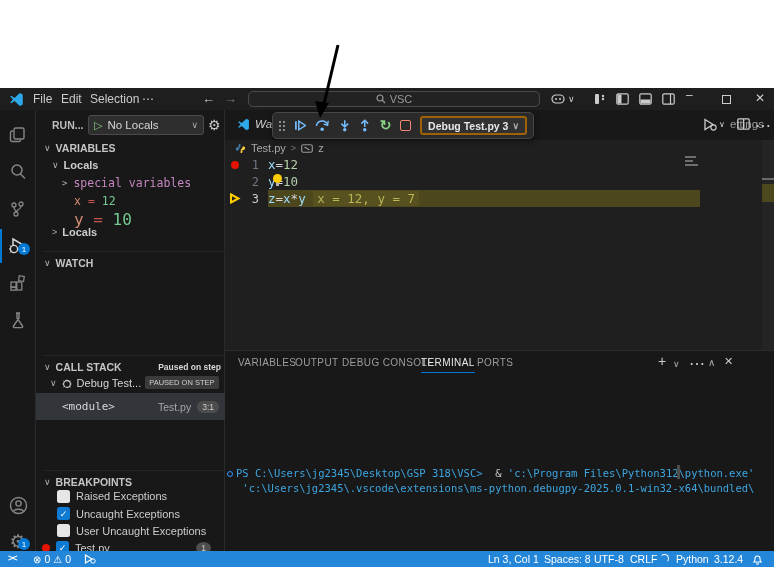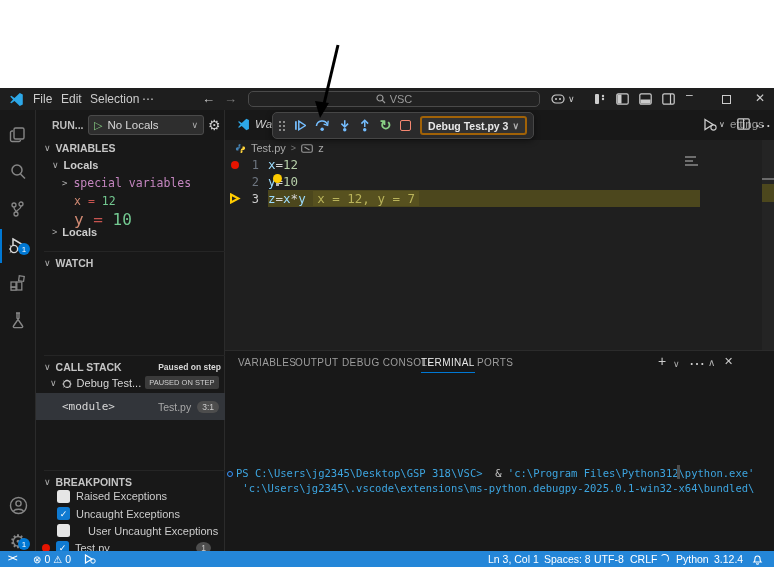--- a/index.html
+++ b/index.html
@@ -258,21 +258,21 @@
       <div class="abs" style="left:21px;top:380px;display:flex;gap:6px;align-items:flex-start">
         <span class="chk off"></span>
         <span style="font-size:11px;color:#cccccc">Raised Exceptions</span>
       </div>
       <div class="abs" style="left:21px;top:397px;display:flex;gap:6px;align-items:center">
         <span class="chk on">
             <span>✓</span>
           </span>
         <span style="font-size:11px;color:#cccccc">Uncaught Exceptions</span>
       </div>
-      <div class="abs" style="left:21px;top:414px;display:flex;gap:18px;align-items:center">
+      <div class="abs" style="left:21px;top:414px;display:flex;gap:6px;align-items:center">
         <span class="chk off"></span>
         <span style="font-size:11px;color:#cccccc">User Uncaught Exceptions</span>
       </div>
       <div class="abs" style="left:6px;top:431px;display:flex;gap:6px;align-items:center;width:177px">
         <span style="width:8px;height:8px;border-radius:50%;background:#e51400"></span>
         <span class="chk on">
             <span>✓</span>
           </span>
         <span style="font-size:11px;color:#cccccc">Test.py</span>
         <span class="pill" style="margin-left:auto;margin-right:8px;border-radius:50%">1</span>

